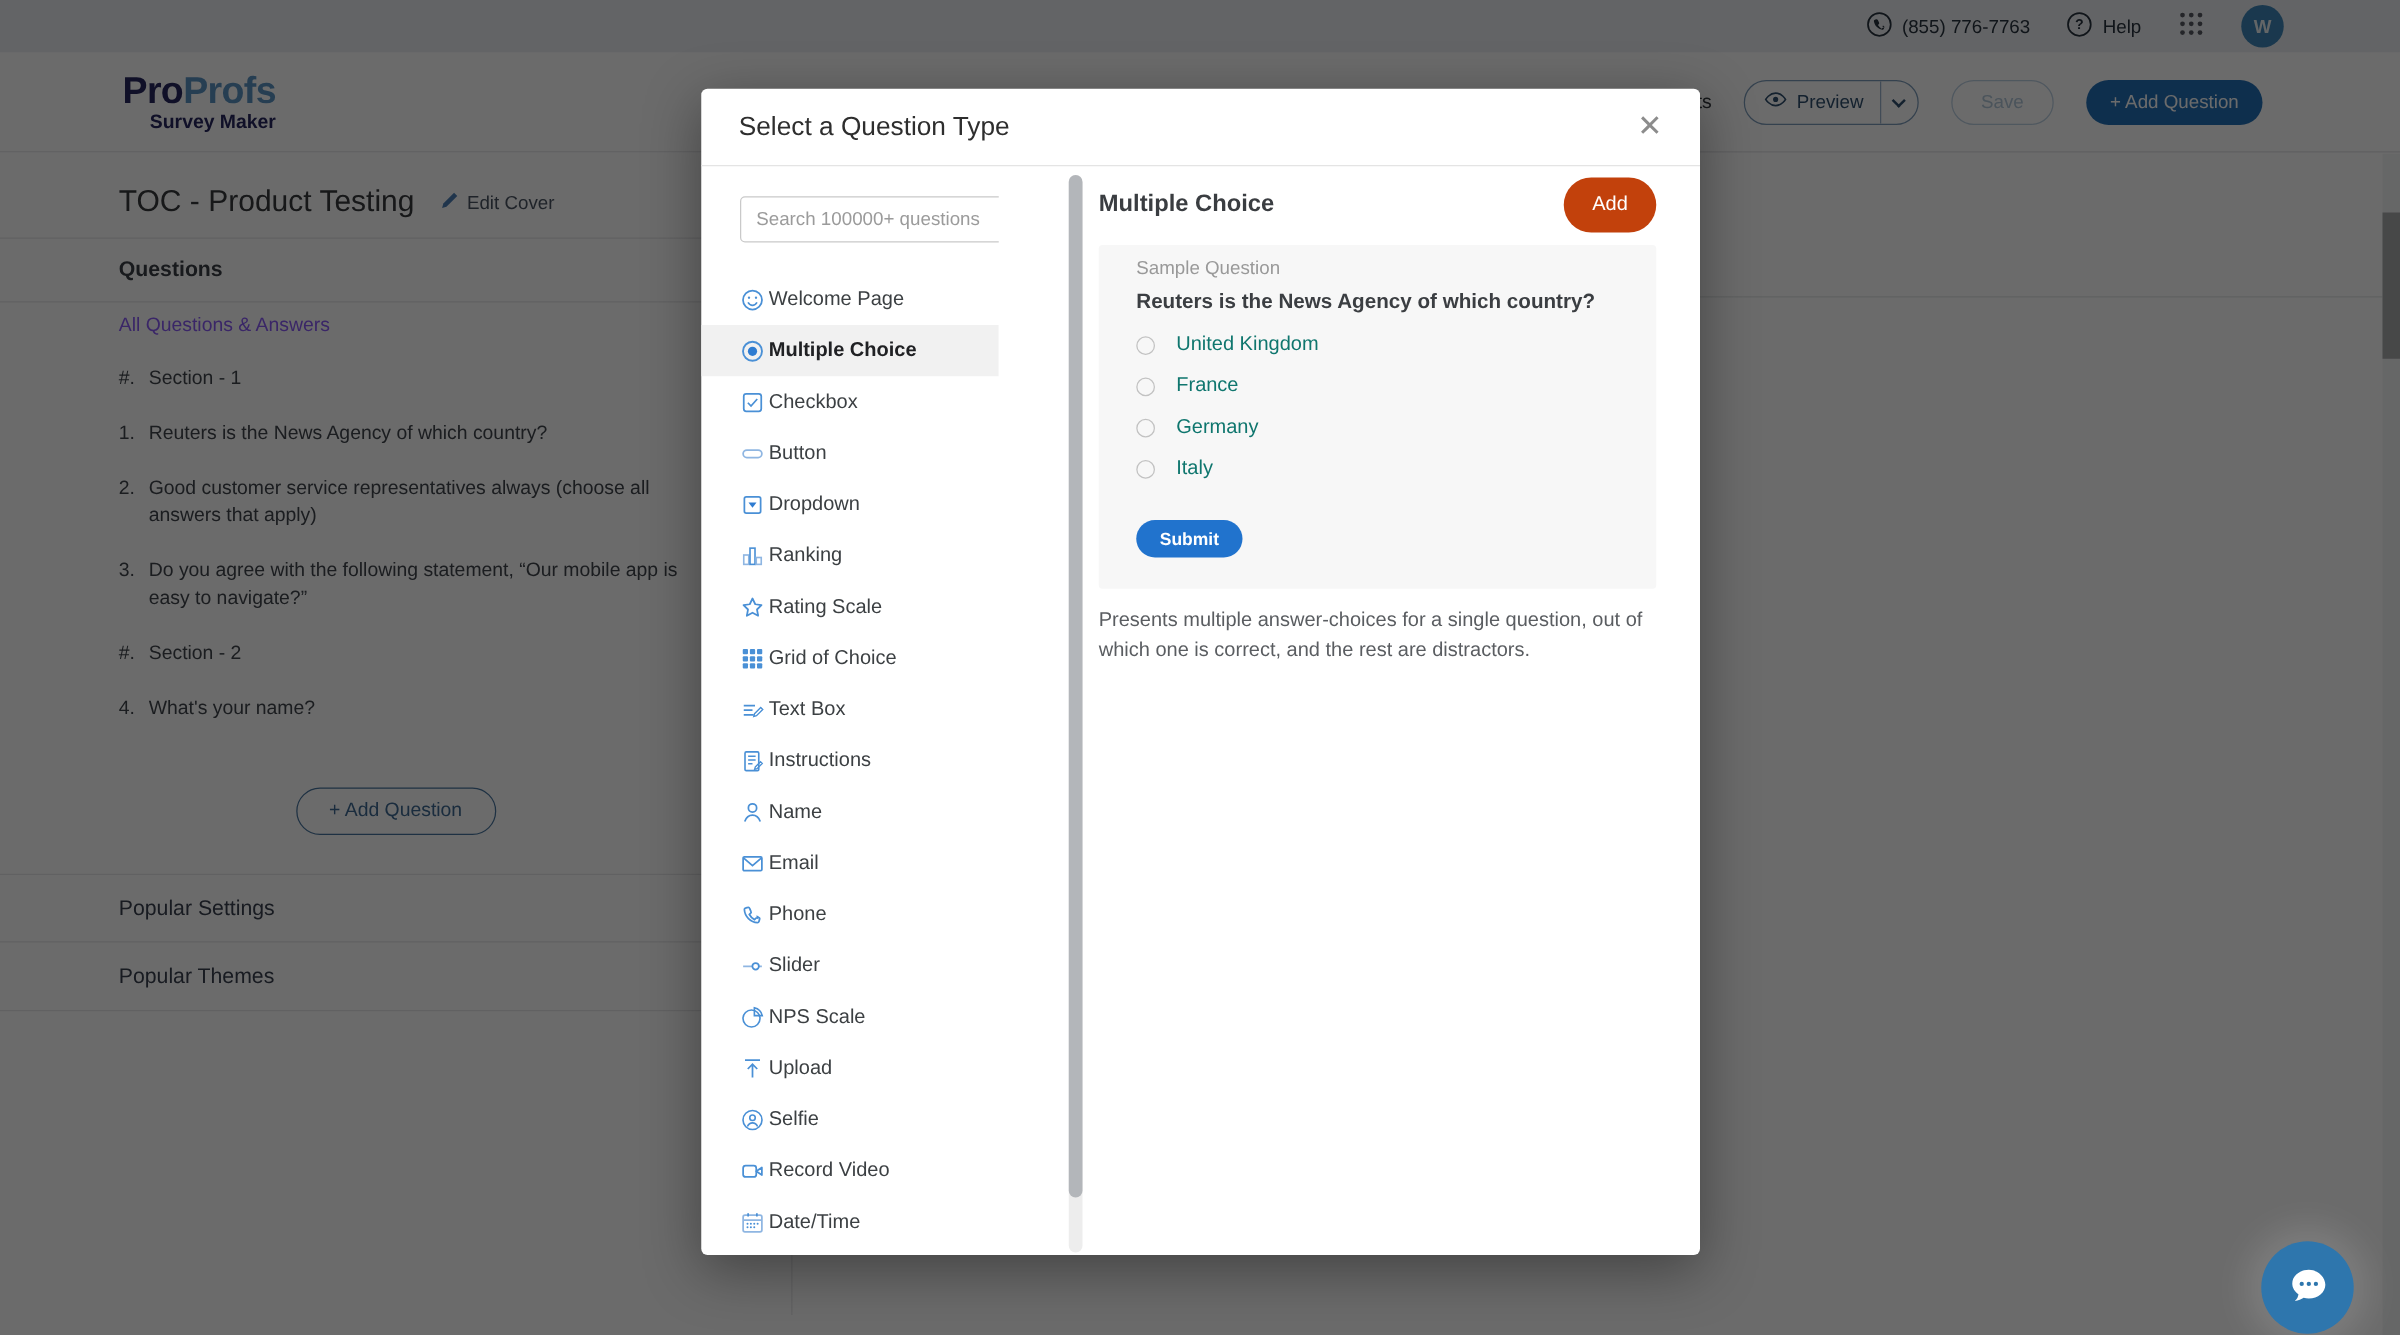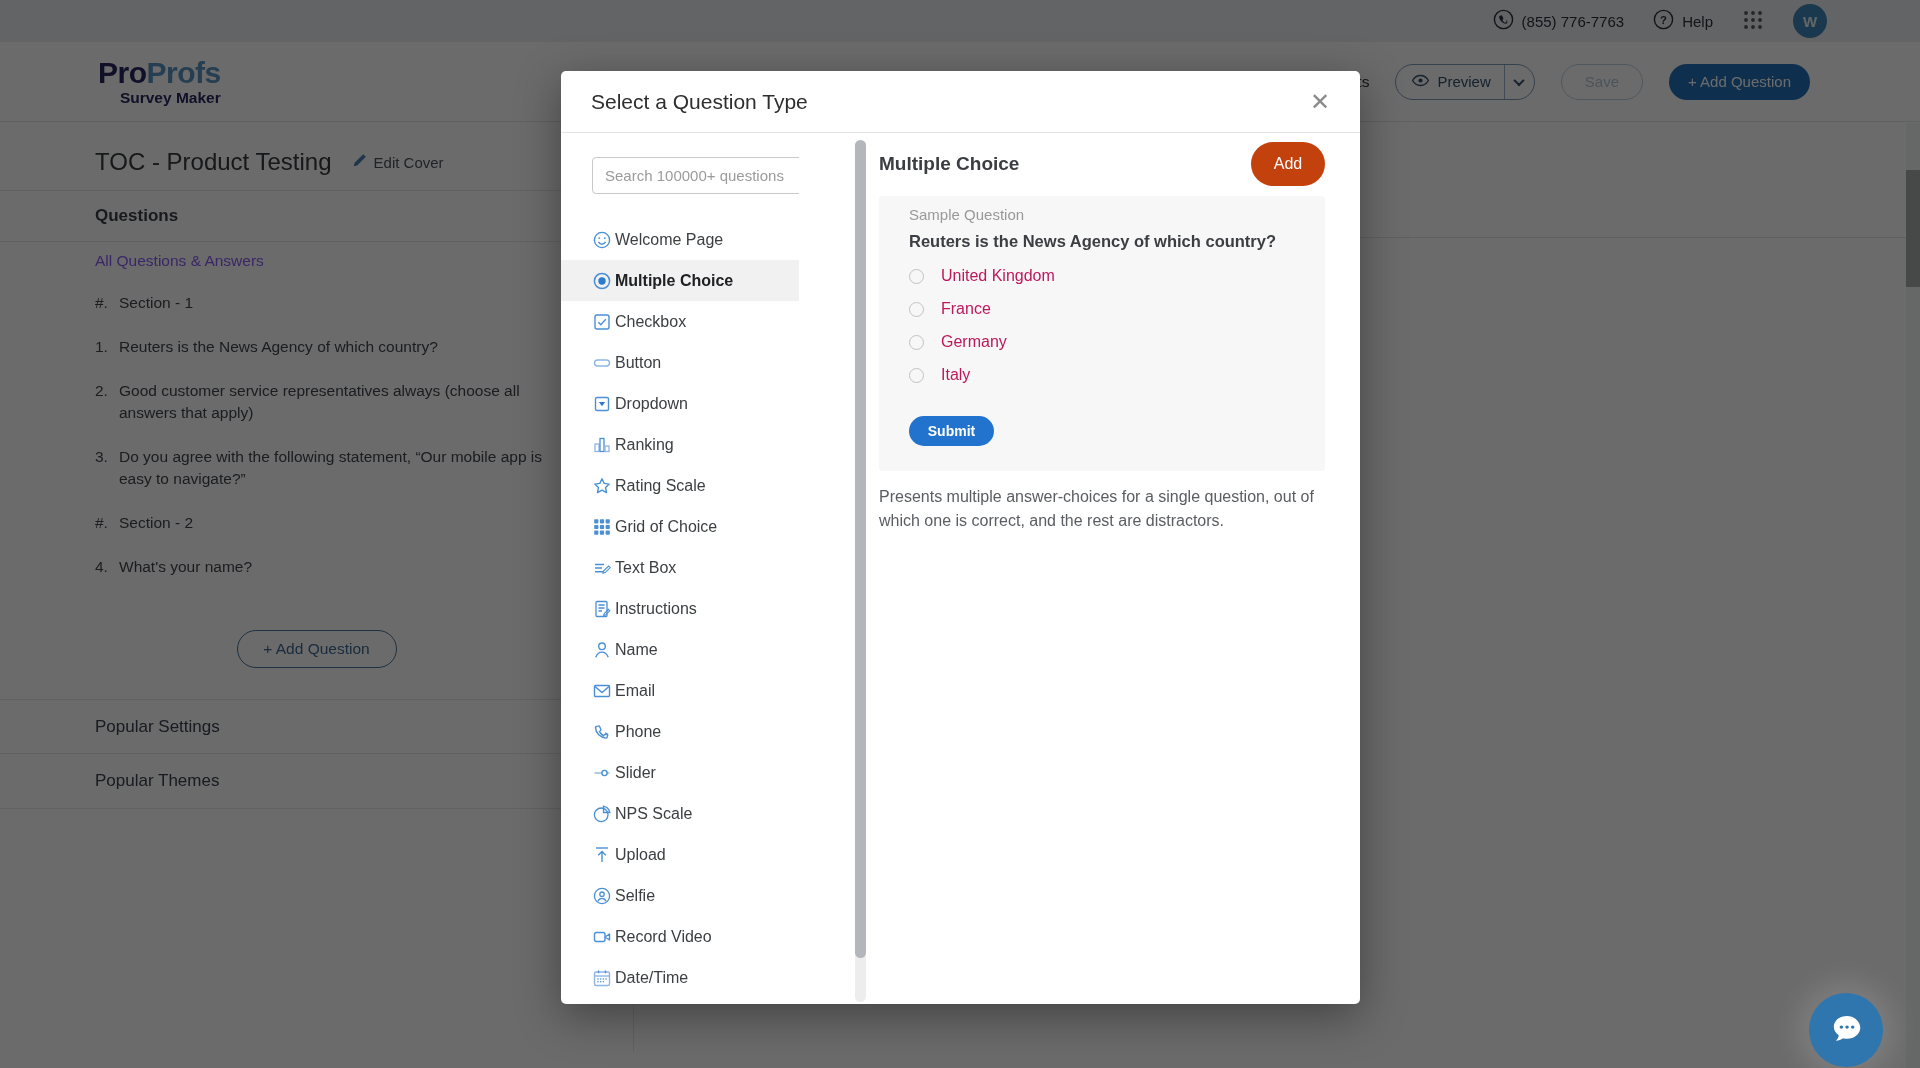--- a/index.html
+++ b/index.html
@@ -80,21 +80,21 @@
   .m-thumb { position:absolute; top:0; left:0; width:11px; height:818px; background:#b3b6ba; border-radius:6px; }
   .m-right { position:absolute; left:318px; top:0; width:446px; }
   .d-head { margin-top:9px; display:flex; align-items:center; justify-content:space-between; }
   .d-heading { font-size:19px; font-weight:700; color:#3a3d41; }
   .btn-add { width:74px; height:44px; border-radius:22px; background:#c2410c; color:#fff; font-size:16px;
              border:none; cursor:pointer; }
   .sample-card { margin-top:10px; background:#f7f7f7; border-radius:3px; padding:9px 24px 0 30px; height:275px; }
   .sample-label { font-size:15px; color:#999; line-height:20px; }
   .sample-q { margin-top:5px; font-size:16.5px; font-weight:700; color:#3b3e42; line-height:22px; }
   .opt-list { margin-top:12px; }
-  .opt { display:flex; align-items:center; gap:17px; height:24px; margin-bottom:9px; font-size:16px; color:#be185d; cursor:pointer; }
+  .opt { display:flex; align-items:center; gap:17px; height:24px; margin-bottom:9px; font-size:16px; color:#0f766e; cursor:pointer; }
   .radio { width:15px; height:15px; border:1px solid #c2c2c2; border-radius:50%; flex:none; }
   .btn-submit { margin-top:20px; width:85px; height:30px; border-radius:15px; background:#2173cd; color:#fff;
                 font-size:14px; font-weight:700; border:none; cursor:pointer; }
   .desc { margin-top:14px; font-size:16px; color:#5a5d61; line-height:24px; }
 
   
   .chat-fab { position:absolute; left:1809px; top:993px; width:74px; height:74px; border-radius:50%;
               background:#2e76ad; z-index:60; border:none; cursor:pointer; display:flex; align-items:center;
               justify-content:center; box-shadow:0 0 28px 12px rgba(255,255,255,0.13); }
 </style>

